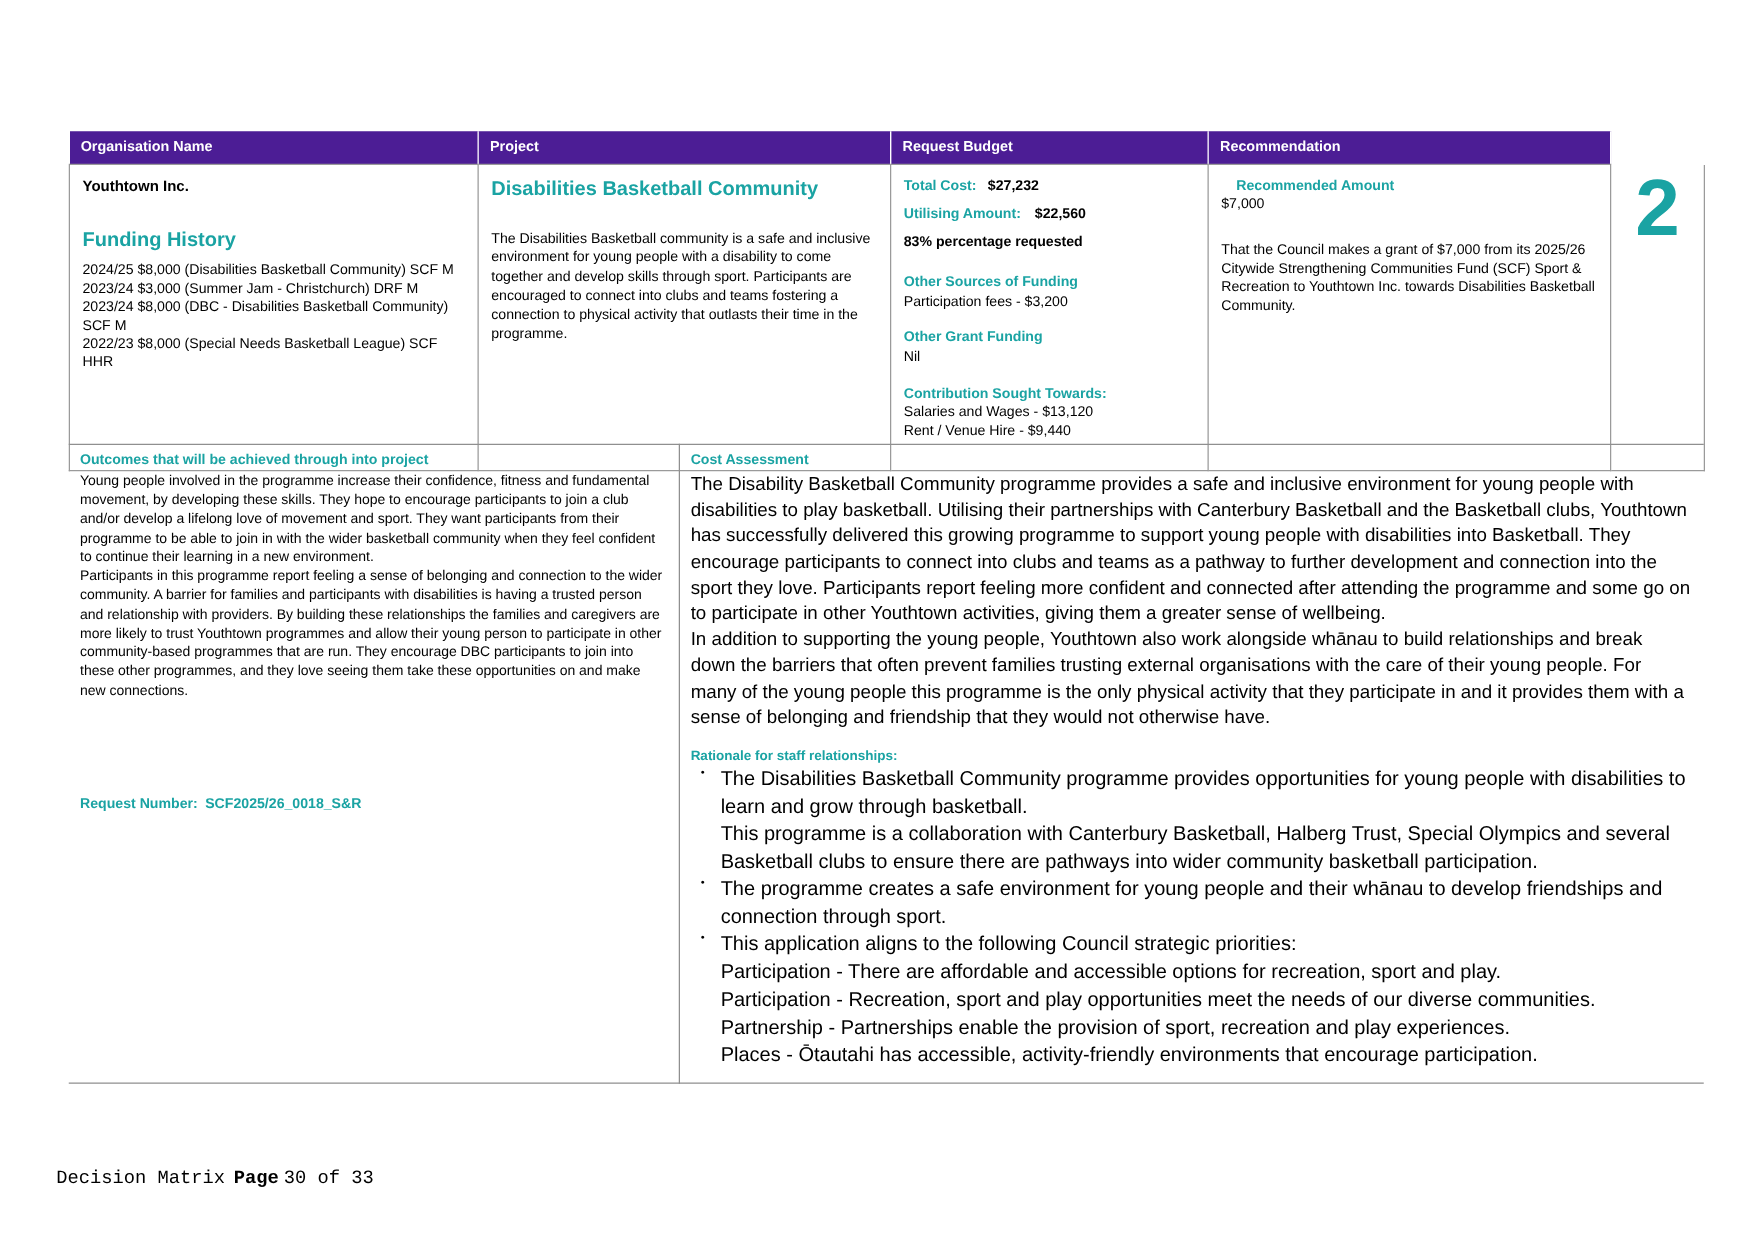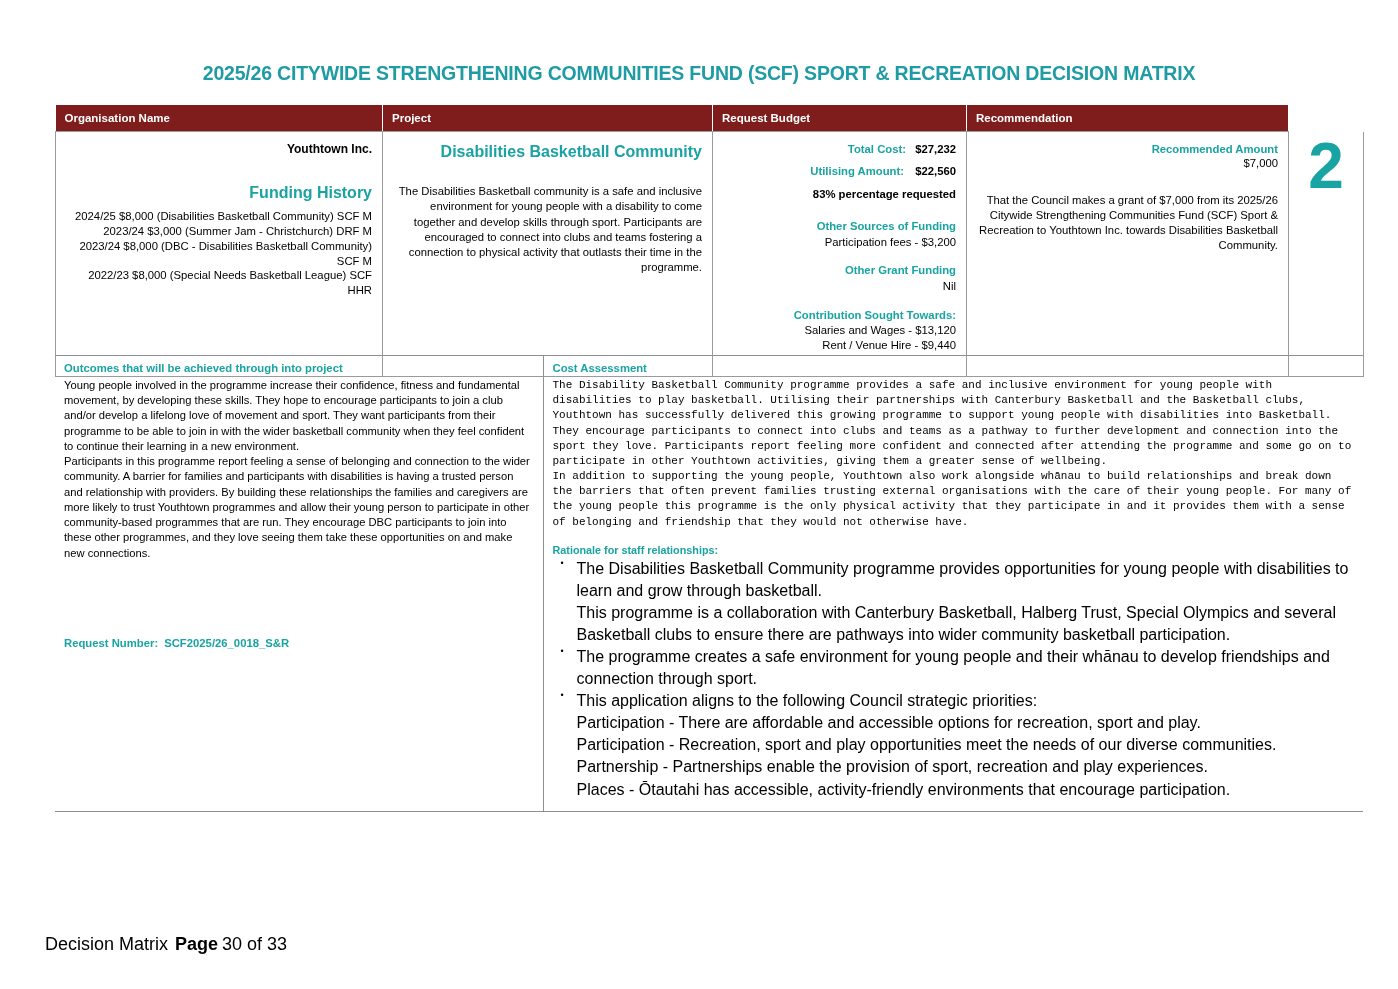--- a/index.html
+++ b/index.html
@@ -40,24 +40,23 @@
     position: absolute;
     left: 55px;
     top: 105px;
     width: 1308px;
     border-collapse: collapse;
     table-layout: fixed;
   }
   .matrix td, .matrix th {
     vertical-align: top;
     padding: 0;
-    text-align: right;
   }
   .matrix thead th {
-    background: #7f1d1d;
+    background: #4c1d95;
     color: #ffffff;
     font-size: 11.5px;
     font-weight: bold;
     text-align: left;
     padding: 7px 8px 7px 9px;
     height: 12px;
     border-right: 1px solid #ffffff;
     border-bottom: 1px solid #9a9a9a;
   }
   .matrix thead th.blank-head {
@@ -136,23 +135,22 @@
     margin: 0 0 4px 0;
     font-size: 11.3px;
     font-weight: bold;
     color: #1AA3A3;
   }
   .outcomes-body {
     font-size: 11.2px;
     line-height: 1.36;
   }
   .assess-body {
-    font-size: 11px;
+    font-size: 15px;
     line-height: 1.38;
-    font-family: Liberation Mono, monospace;
   }
   .assess-body p { margin: 0; }
   .rationale-head {
     margin: 14px 0 2px 0;
     font-size: 10.8px;
     font-weight: bold;
     color: #1AA3A3;
   }
   ul.rationale {
     margin: 0;
@@ -183,34 +181,33 @@
     font-weight: bold;
     color: #1AA3A3;
   }
   .request-number .rn-val { margin-left: 6px; }
 
   
   .footer {
     position: absolute;
     left: 45px;
     top: 934px;
-    font-family: Liberation Sans, sans-serif;
-    font-size: 18px;
+    font-family: Liberation Mono, monospace;
+    font-size: 15px;
     color: #000;
   }
   .footer .f-doc { }
   .footer .f-page { font-weight: bold; margin-left: 7px; }
   .footer .f-nums { margin-left: 4px; }
 </style>
 </head>
 <body>
 
 <div class="page">
 
-  <div class="doc-title">2025/26 CITYWIDE STRENGTHENING COMMUNITIES FUND (SCF) SPORT &amp; RECREATION DECISION MATRIX</div>
 
   <table class="matrix">
     <colgroup>
       <col style="width:327px">
       <col style="width:330px">
       <col style="width:254px">
       <col style="width:322px">
       <col style="width:75px">
     </colgroup>
     <thead>

